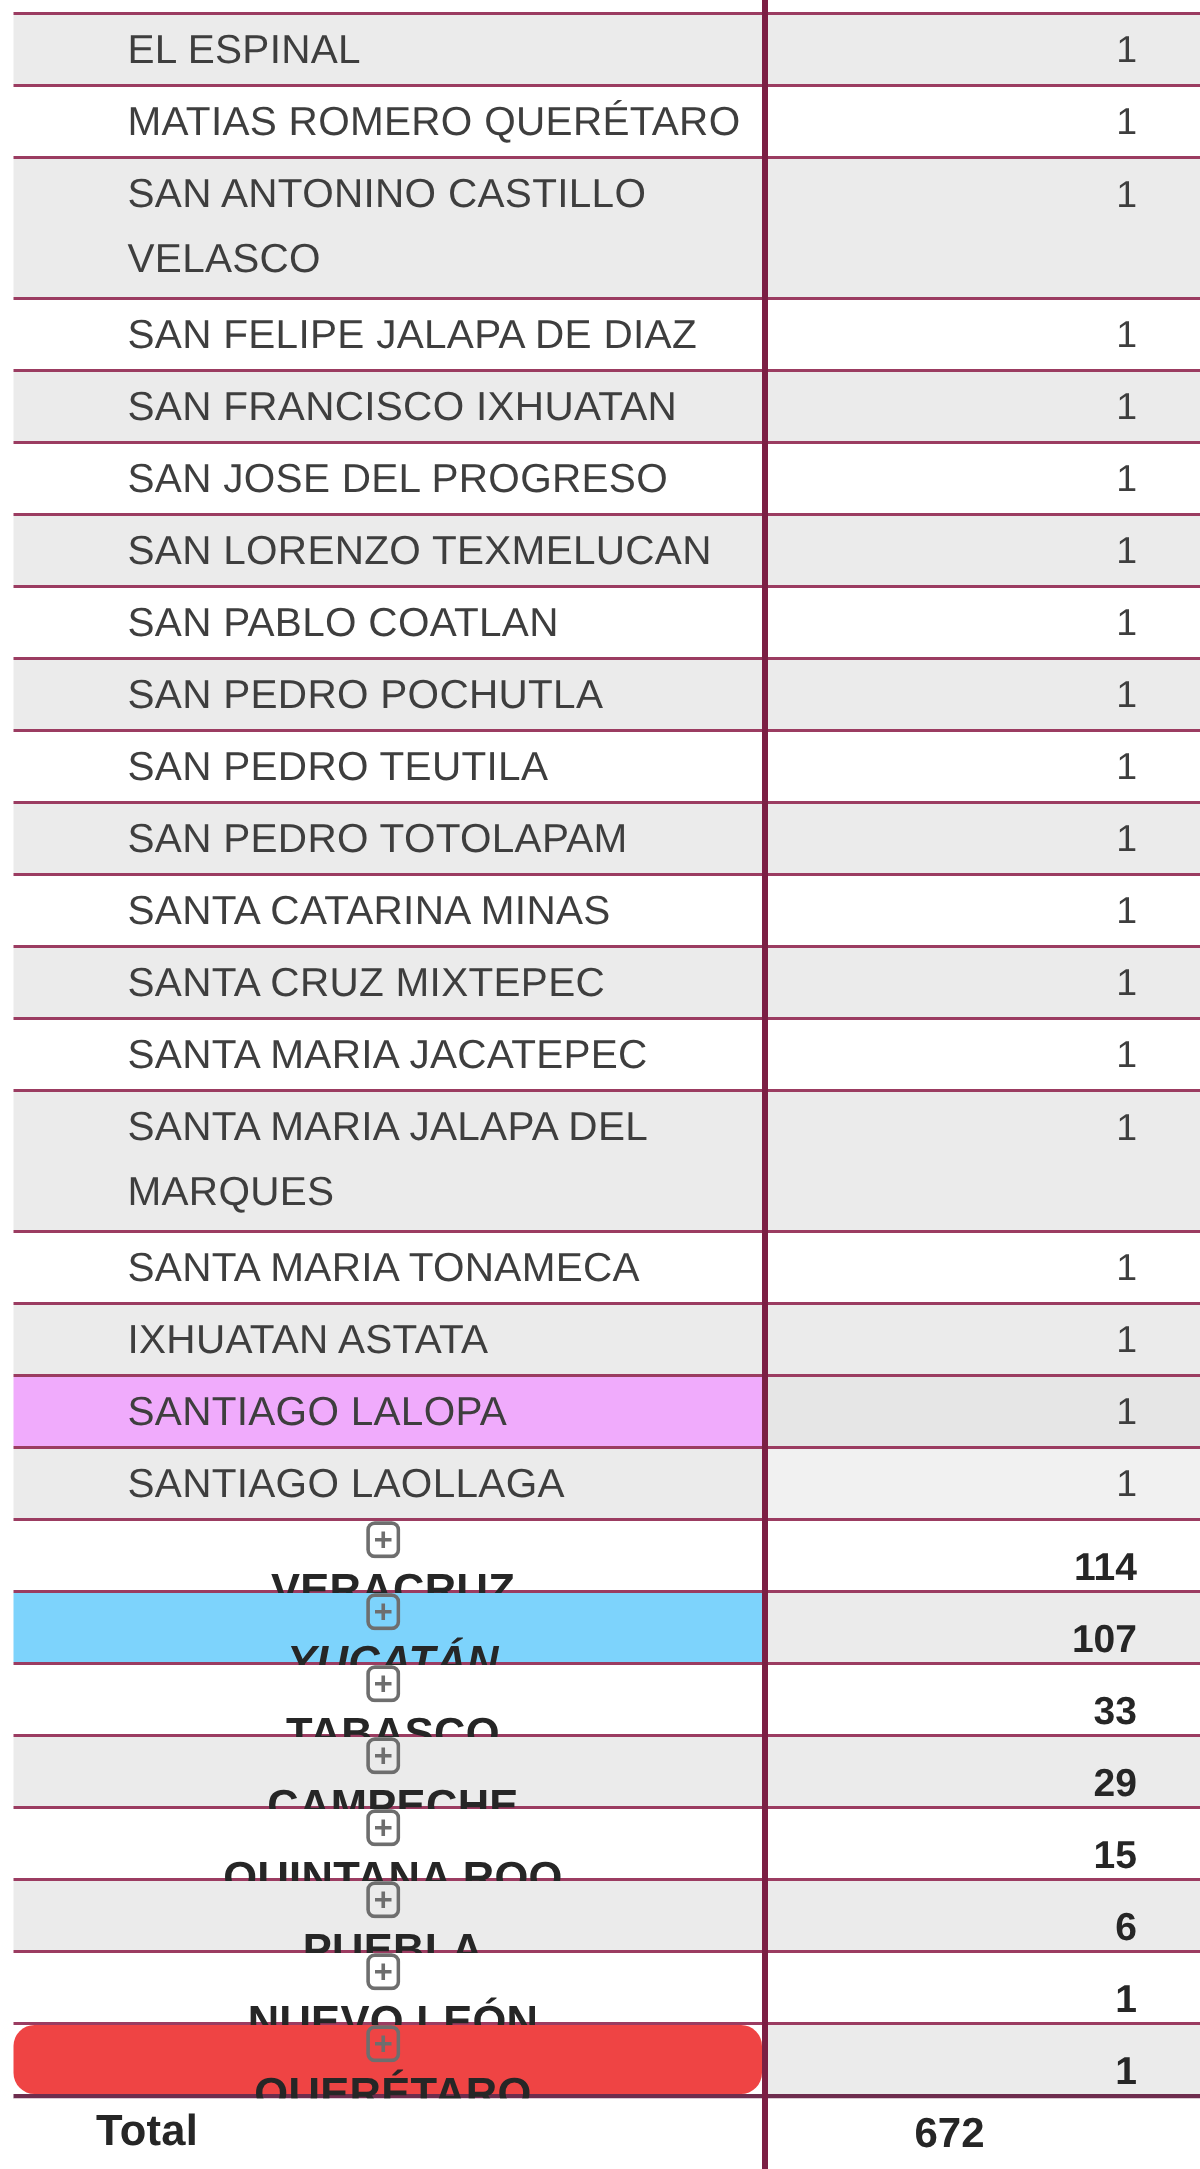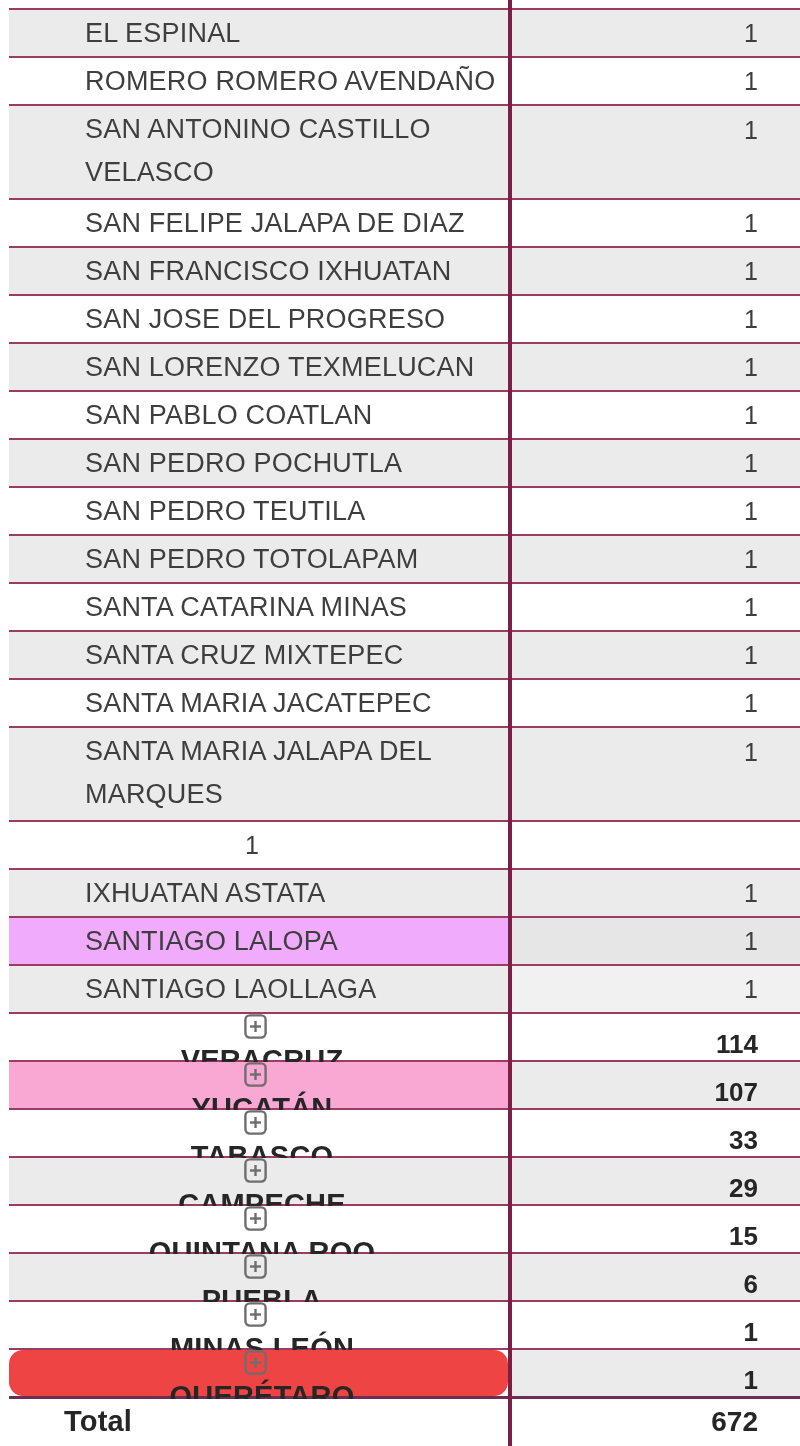--- a/index.html
+++ b/index.html
@@ -73,21 +73,21 @@
 
       <span class="label">EL ESPINAL</span>
     </div>
     <div class="cell val" style="background: rgb(235, 235, 235);">
       <span class="value">1</span>
     </div>
   </div>
       <div class="row child">
     <div class="cell name" style="background: rgb(255, 255, 255);">
 
-      <span class="label">ROMERO ROMERO AVENDAÑO</span>
+      <span class="label">MATIAS ROMERO QUERÉTARO</span>
     </div>
     <div class="cell val" style="background: rgb(255, 255, 255);">
       <span class="value">1</span>
     </div>
   </div>
       <div class="row child tall">
     <div class="cell name" style="background: rgb(235, 235, 235);">
 
       <span class="label">SAN ANTONINO CASTILLO VELASCO</span>
     </div>
@@ -197,20 +197,24 @@
       <div class="row child tall">
     <div class="cell name" style="background: rgb(235, 235, 235);">
 
       <span class="label">SANTA MARIA JALAPA DEL MARQUES</span>
     </div>
     <div class="cell val" style="background: rgb(235, 235, 235);">
       <span class="value">1</span>
     </div>
   </div>
       <div class="row child">
+    <div class="cell name" style="background: rgb(255, 255, 255);">
+
+      <span class="label">SANTA MARIA TONAMECA</span>
+    </div>
     <div class="cell val" style="background: rgb(255, 255, 255);">
       <span class="value">1</span>
     </div>
   </div>
       <div class="row child">
     <div class="cell name" style="background: rgb(235, 235, 235);">
 
       <span class="label">IXHUATAN ASTATA</span>
     </div>
     <div class="cell val" style="background: rgb(235, 235, 235);">
@@ -244,21 +248,21 @@
           <line class="stroke" x1="11.5" y1="7" x2="11.5" y2="18"></line>
         </svg>
       </span>
       <span class="label">VERACRUZ</span>
     </div>
     <div class="cell val" style="background: rgb(255, 255, 255);">
       <span class="value">114</span>
     </div>
   </div>
       <div class="row parent">
-    <div class="cell name" style="background: #f9a8d4;">
+    <div class="cell name" style="background: #7dd3fc; font-style: italic;">
       <span class="expand">
         <svg width="23" height="25" viewBox="0 0 23 25">
           <rect class="stroke" x="1.4" y="1.4" width="20.2" height="22.2" rx="4.5"></rect>
           <line class="stroke" x1="6" y1="12.5" x2="17" y2="12.5"></line>
           <line class="stroke" x1="11.5" y1="7" x2="11.5" y2="18"></line>
         </svg>
       </span>
       <span class="label">YUCATÁN</span>
     </div>
     <div class="cell val" style="background: rgb(235, 235, 235);">
@@ -327,21 +331,21 @@
   </div>
       <div class="row parent">
     <div class="cell name" style="background: rgb(255, 255, 255);">
       <span class="expand">
         <svg width="23" height="25" viewBox="0 0 23 25">
           <rect class="stroke" x="1.4" y="1.4" width="20.2" height="22.2" rx="4.5"></rect>
           <line class="stroke" x1="6" y1="12.5" x2="17" y2="12.5"></line>
           <line class="stroke" x1="11.5" y1="7" x2="11.5" y2="18"></line>
         </svg>
       </span>
-      <span class="label">MINAS LEÓN</span>
+      <span class="label">NUEVO LEÓN</span>
     </div>
     <div class="cell val" style="background: rgb(255, 255, 255);">
       <span class="value">1</span>
     </div>
   </div>
       <div class="row parent">
     <div class="cell name" style="background: #ef4444; border-radius: 14px;">
       <span class="expand">
         <svg width="23" height="25" viewBox="0 0 23 25">
           <rect class="stroke" x="1.4" y="1.4" width="20.2" height="22.2" rx="4.5"></rect>
@@ -353,19 +357,19 @@
     </div>
     <div class="cell val" style="background: rgb(235, 235, 235);">
       <span class="value">1</span>
     </div>
   </div>
       <div class="row total">
     <div class="cell name" style="background: rgb(255, 255, 255);">
 
       <span class="label">Total</span>
     </div>
-    <div class="cell val" style="background: rgb(255, 255, 255);">
+    <div class="cell val" style="background: rgb(255, 255, 255); justify-content: center;">
       <span class="value">672</span>
     </div>
   </div>
     </div>
   <div class="vrule"></div>
 </div>
 
 </body></html>

